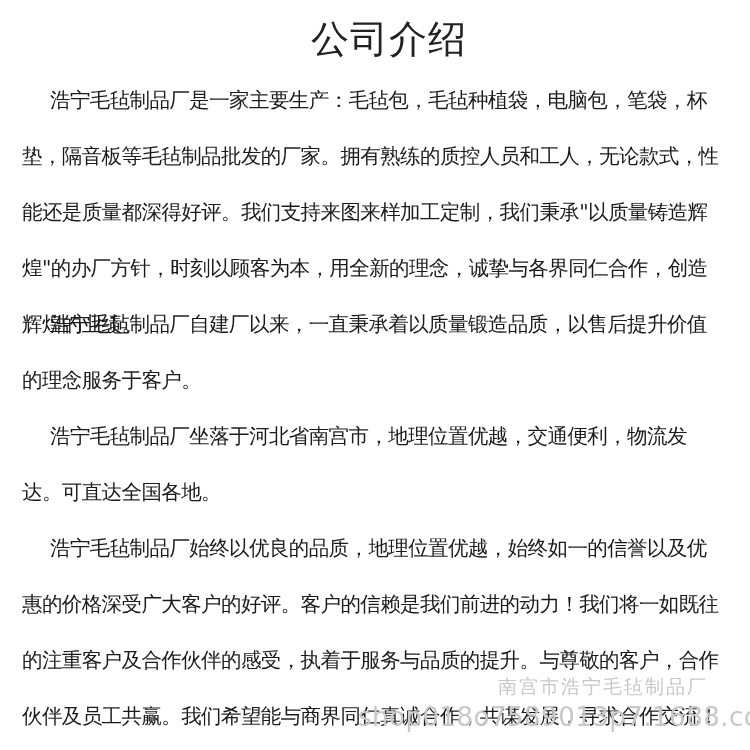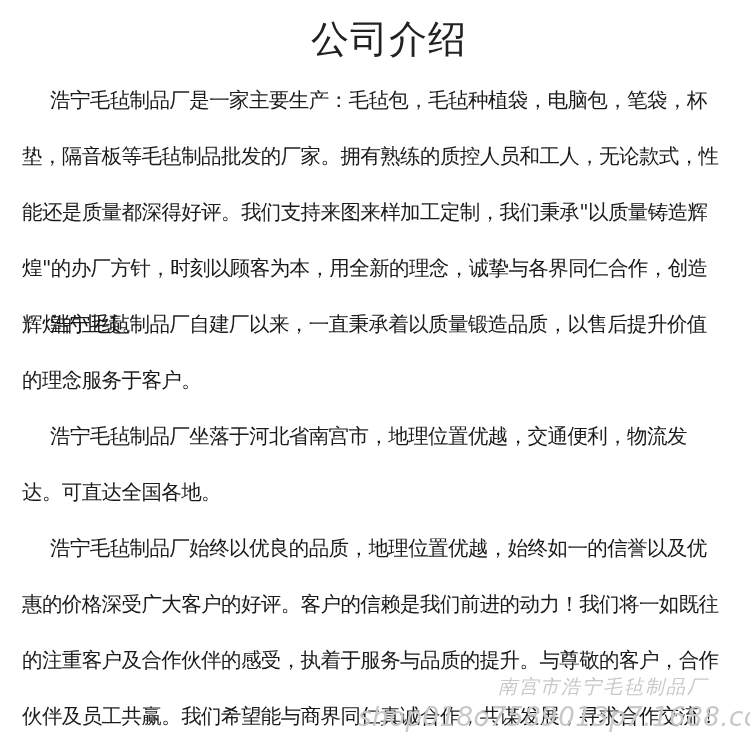--- a/index.html
+++ b/index.html
@@ -8,21 +8,21 @@
   .title { position: absolute; top: 14px; left: 0; width: 690px; text-align: center;
            font-size: 38px; font-weight: normal; letter-spacing: 1px;
            font-family: "DejaVu Sans", "Liberation Sans", sans-serif; color: #222; padding-left: 44px; }
   .para { position: absolute; left: 18px; width: 700px; font-size: 20.5px; line-height: 56px;
           letter-spacing: -0.6px; margin: 4px; }
   .para .indent { display: inline-block; width: 28px; }
   #p1 { top: 68px; }
   #p2 { top: 292px; }
   #p3 { top: 404px; }
   #p4 { top: 516px; }
-  .watermark { position: absolute; color: #c8c8c8; font-family: "DejaVu Sans", "Liberation Sans", sans-serif; font-style: italic; }
+  .watermark { position: absolute; color: #c8c8c8; font-family: "DejaVu Sans", "Liberation Sans", sans-serif; }
   .wm1 { left: 498px; top: 674px; font-size: 19px; letter-spacing: 2px; }
   .wm2 { left: 358px; top: 702px; font-size: 26px; letter-spacing: 0.5px; }
 </style>
 </head>
 <body>
 
 <div class="title">公司介绍</div>
 
 <p class="para" id="p1"><span class="indent"></span><span>浩宁毛毡制品厂是一家主要生产：毛毡包，毛毡种植袋，电脑包，笔袋，杯垫，隔音板等毛毡制品批发的厂家。拥有熟练的质控人员和工人，无论款式，性能还是质量都深得好评。我们支持来图来样加工定制，我们秉承"以质量铸造辉煌"的办厂方针，时刻以顾客为本，用全新的理念，诚挚与各界同仁合作，创造辉煌的业绩。</span></p>
 

